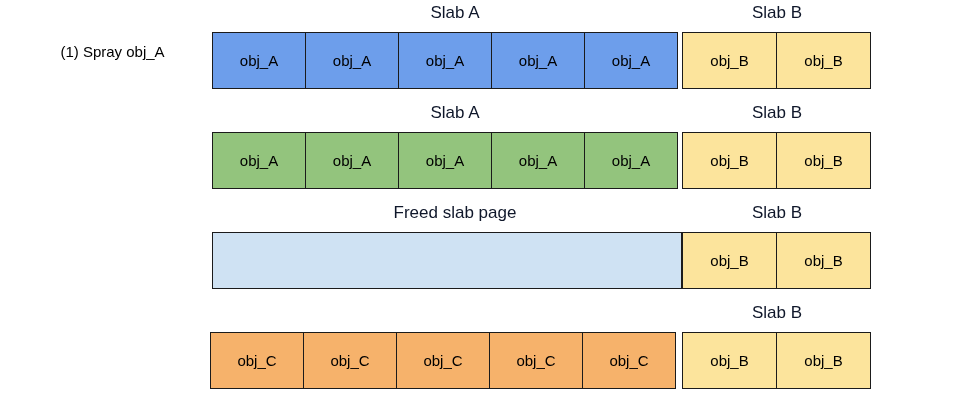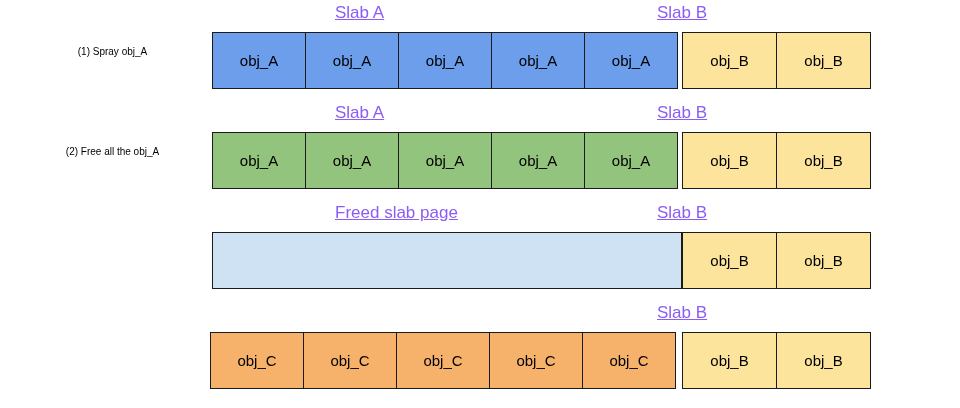--- a/index.html
+++ b/index.html
@@ -25,34 +25,33 @@
     left: 0;
     width: 960px;
     height: 100px;
   }
   .row-label {
     position: absolute;
     left: 20px;
     top: 44px;
     width: 185px;
     text-align: center;
-    font-size: 10px;
+    font-size: 15px;
     line-height: 16px;
     color: #000000;
     white-space: nowrap;
   }
   .slab-header {
     position: absolute;
     top: 2px;
     font-size: 17px;
     line-height: 22px;
-    text-align: left;
+    text-align: center;
     white-space: nowrap;
-    color: #8b5cf6;
-    text-decoration: underline;
+    color: #0f172a;
   }
   .strip {
     position: absolute;
     top: 32px;
     height: 57px;
     display: flex;
     align-items: flex-end;
   }
   .cell {
     box-sizing: border-box;
@@ -88,21 +87,20 @@
         <div class="cell" style="width: 94px; background: rgb(109, 158, 235);">obj_A</div>
         <div class="cell" style="width: 94px; background: rgb(109, 158, 235);">obj_A</div>
       </div>
       <div class="slab-header" style="left: 657px; width: 240px;">Slab B</div>
       <div class="strip" style="left: 682px;">
         <div class="cell" style="width: 95px; background: rgb(252, 228, 156);">obj_B</div>
         <div class="cell" style="width: 95px; background: rgb(252, 228, 156);">obj_B</div>
       </div>
     </div>
     <div class="row" style="top: 100px;">
-      <div class="row-label">(2) Free all the obj_A</div>
       <div class="slab-header" style="left: 335px; width: 240px;">Slab A</div>
       <div class="strip" style="left: 212px;">
         <div class="cell" style="width: 94px; background: rgb(147, 196, 125);">obj_A</div>
         <div class="cell" style="width: 94px; background: rgb(147, 196, 125);">obj_A</div>
         <div class="cell" style="width: 94px; background: rgb(147, 196, 125);">obj_A</div>
         <div class="cell" style="width: 94px; background: rgb(147, 196, 125);">obj_A</div>
         <div class="cell" style="width: 94px; background: rgb(147, 196, 125);">obj_A</div>
       </div>
       <div class="slab-header" style="left: 657px; width: 240px;">Slab B</div>
       <div class="strip" style="left: 682px;">

